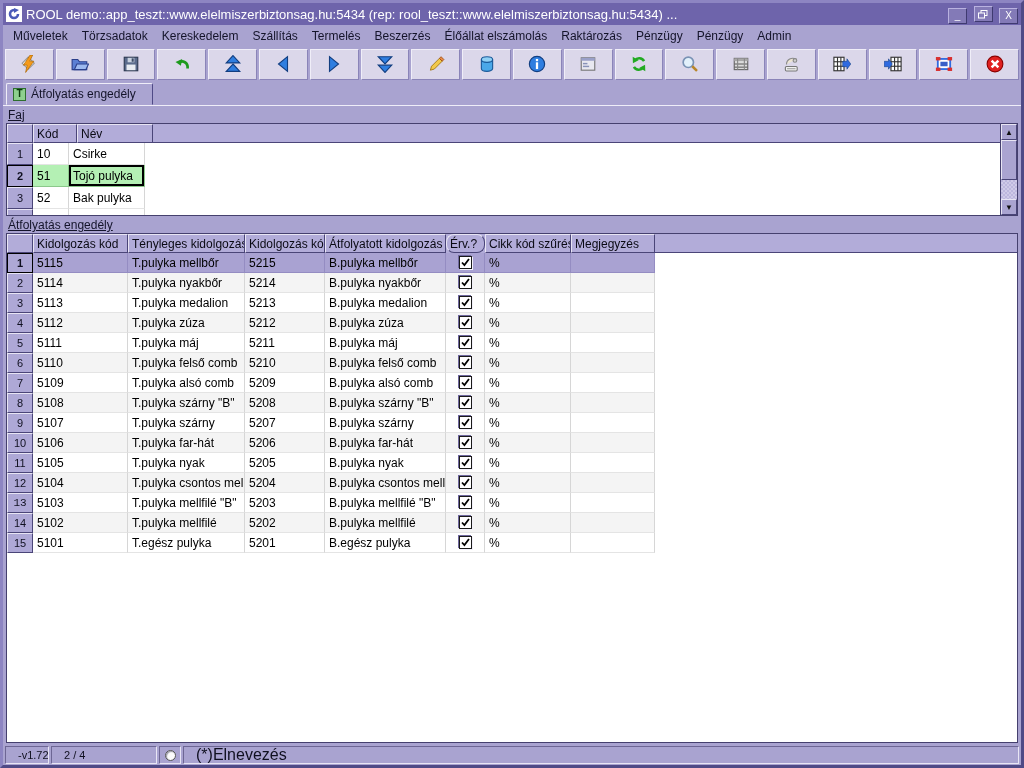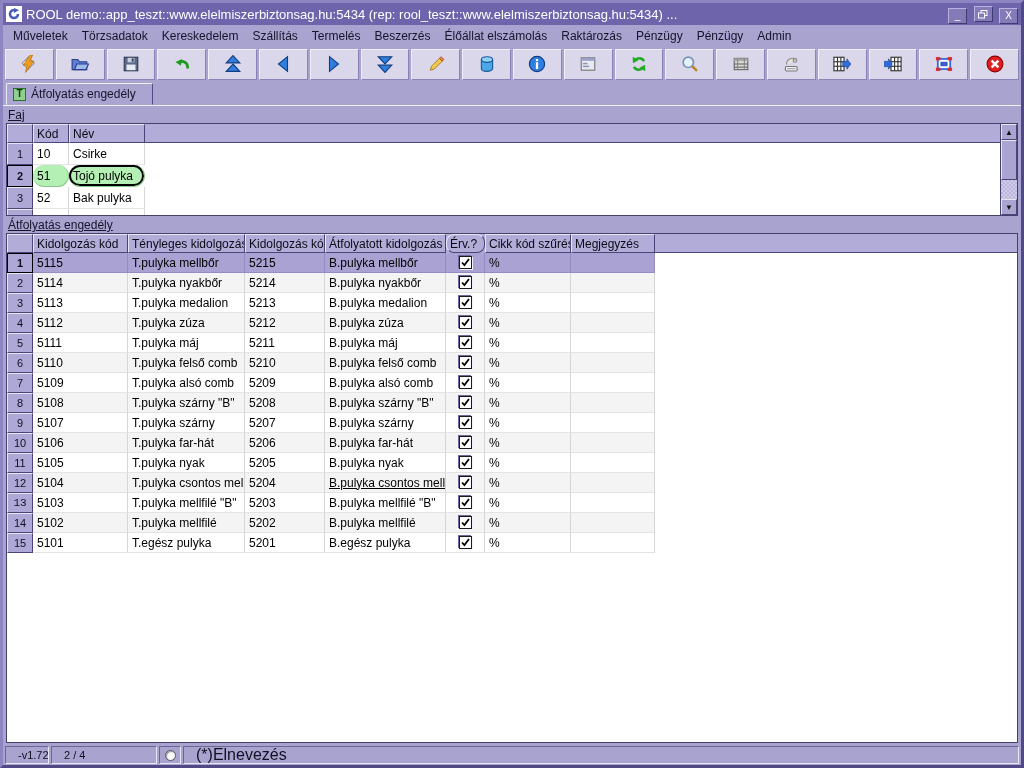--- a/index.html
+++ b/index.html
@@ -65,21 +65,21 @@
              font-size:11px; color:#101020; display:flex; align-items:center;
              justify-content:center; flex:0 0 auto; }
   .numcell.current { font-weight:bold; border:1px solid #000; }
   .dcell { font-size:12px; color:#000; display:flex; align-items:center; padding:0 4px;
            border-right:1px solid #d6d6d6; border-bottom:1px solid #e4e4e4; background:#fff;
            overflow:hidden; white-space:nowrap; flex:0 0 auto; }
   .dcell.center { justify-content:center; padding:0; }
   .rfill { flex:1 1 auto; background:#fff; }
   .row-alt .dcell { background:#f4f4f4; }
   .row-selp .dcell { background:#a9a2d2; border-right-color:#948cc2; border-bottom-color:#948cc2; }
-  .row-selg .dcell { background:#b4f0b4; border-right-color:#8cc88c; border-bottom-color:#8cc88c;border-radius:11px; }
+  .row-selg .dcell { background:#b4f0b4; border-right-color:#8cc88c; border-bottom-color:#8cc88c; }
   .cell-focus { box-shadow: inset 0 0 0 2px #000; }
   .body-fill { flex:1 1 auto; background:#fff; }
 
   .cb { width:13px; height:13px; background:#fff; border:1px solid #1a1a1a;
         display:flex; align-items:center; justify-content:center;
         box-shadow:-1px -1px 0 #6f689e, 1px 1px 0 #f2f0fa; }
 
   
   .vscroll { position:absolute; top:0; right:0; bottom:0; width:17px;
              background:repeating-conic-gradient(#cfcae8 0% 25%, #bdb7de 0% 50%) 0 0/4px 4px;
@@ -337,21 +337,21 @@
       <span>Átfolyatás engedély</span>
     </div>
   </div>
 
   <div class="content">
     <div class="section-label">Faj</div>
     <div class="panel top-panel">
       <div class="grid" id="faj-grid">
           <div class="grow hdr-row">
             <div class="hcell" style="width: 26px;"></div>
-            <div class="hcell" style="width: 36px;">Kód</div>
+            <div class="hcell" style="width: 44px;">Kód</div>
             <div class="hcell" style="width: 76px;">Név</div>
             <div class="hfill"></div>
           </div>
           <div class="grow" style="height: 22px;">
             <div class="numcell" style="width: 26px;">1</div>
             <div class="dcell" style="width: 36px;">10</div>
             <div class="dcell" style="width: 76px;">Csirke</div>
             <div class="rfill"></div>
           </div>
           <div class="grow row-selg" style="height: 22px;">
@@ -580,21 +580,21 @@
             </div>
             <div class="dcell" style="width: 86px;">%</div>
             <div class="dcell" style="width: 84px;"></div>
             <div class="rfill"></div>
           </div>
           <div class="grow row-alt" style="height: 20px;">
             <div class="numcell" style="width: 26px;">12</div>
             <div class="dcell" style="width: 95px;">5104</div>
             <div class="dcell" style="width: 117px;">T.pulyka csontos mell</div>
             <div class="dcell" style="width: 80px;">5204</div>
-            <div class="dcell" style="width: 121px; text-decoration: underline;">B.pulyka csontos mell</div>
+            <div class="dcell" style="width: 121px;">B.pulyka csontos mell</div>
             <div class="dcell center" style="width: 39px;">
               <span class="cb">
                 <svg width="9" height="9" viewBox="0 0 9 9">
                   <polyline points="1,4.5 3.4,7 8,1" fill="none" stroke="#000" stroke-width="1.8"></polyline>
                 </svg>
               </span>
             </div>
             <div class="dcell" style="width: 86px;">%</div>
             <div class="dcell" style="width: 84px;"></div>
             <div class="rfill"></div>

